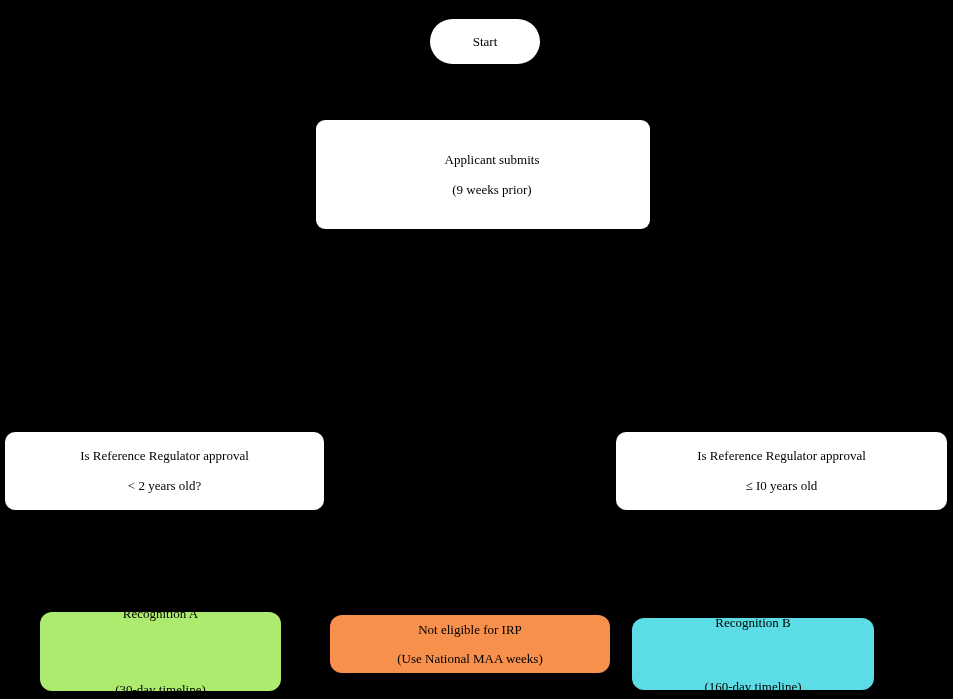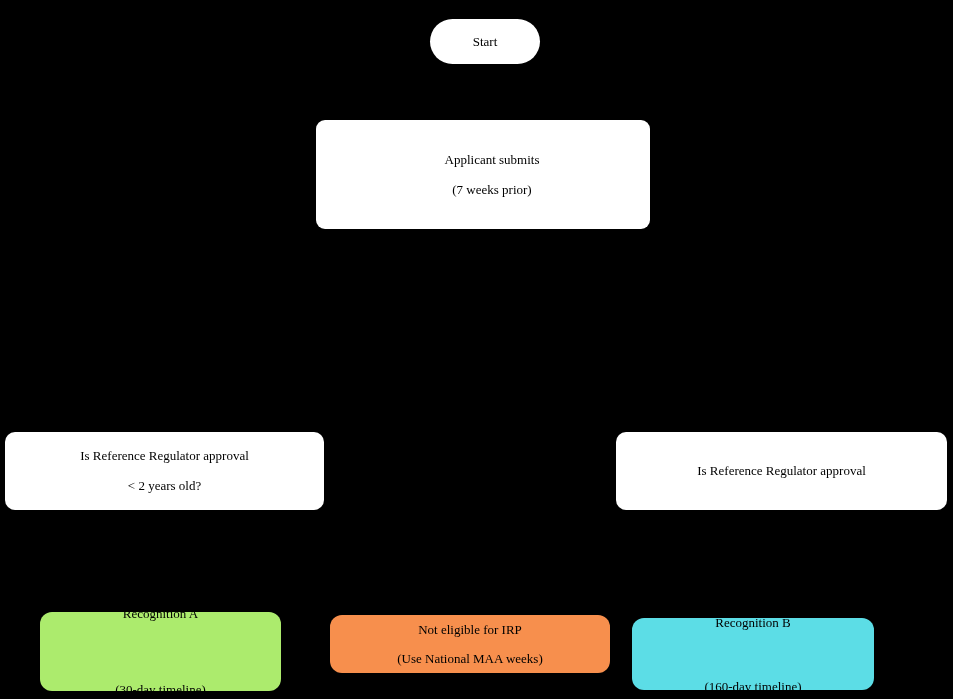--- a/index.html
+++ b/index.html
@@ -77,30 +77,31 @@
 <body>
 
 <div class="stage">
 
   <div class="node" id="node-start" style="background: rgb(255, 255, 255);">
     <span class="line">Start</span>
   </div>
 
   <div class="node" id="node-applicant" style="background: rgb(255, 255, 255); padding-left: 18px;">
     <span class="line">Applicant submits</span>
-    <span class="line">(7 weeks prior)</span>
+    <span class="line">(9 weeks prior)</span>
   </div>
 
   <div class="node" id="node-decision-left" style="background: rgb(255, 255, 255);">
     <span class="line">Is Reference Regulator approval</span>
     <span class="line">&lt; 2 years old?</span>
   </div>
 
   <div class="node" id="node-decision-right" style="background: rgb(255, 255, 255);">
     <span class="line">Is Reference Regulator approval</span>
+    <span class="line">≤ I0 years old</span>
   </div>
 
   <div class="node outcome" id="node-recognition-a" style="background: rgb(172, 235, 109);">
     <span class="line">Recognition A</span>
     <span class="line">(30-day timeline)</span>
   </div>
 
   <div class="node outcome" id="node-not-eligible" style="background: rgb(247, 143, 77);">
     <span class="line">Not eligible for IRP</span>
     <span class="line">(Use National MAA weeks)</span>

